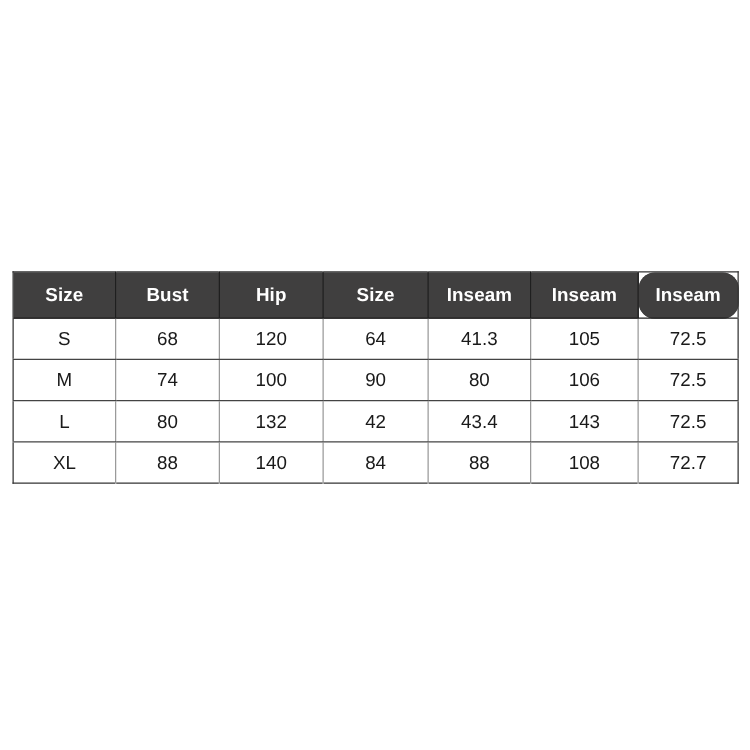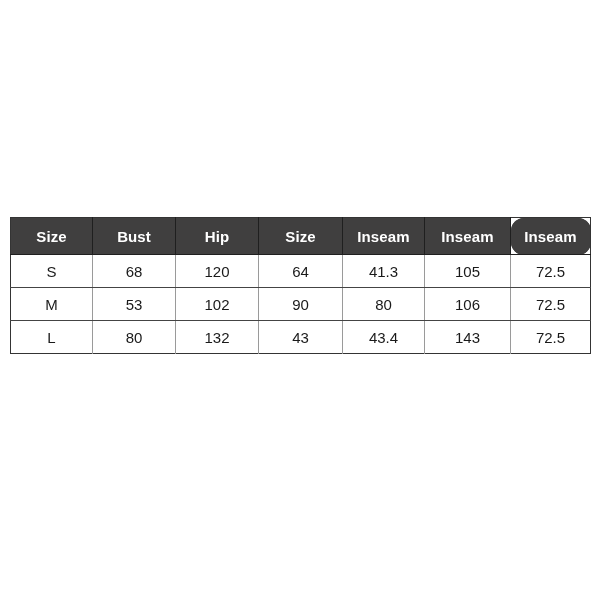--- a/index.html
+++ b/index.html
@@ -124,33 +124,42 @@
           <td>S</td>
           <td>68</td>
           <td>120</td>
           <td>64</td>
           <td>41.3</td>
           <td>105</td>
           <td>72.5</td>
         </tr>
         <tr>
           <td>M</td>
-          <td>53</td>
-          <td>102</td>
+          <td>74</td>
+          <td>100</td>
           <td>90</td>
           <td>80</td>
           <td>106</td>
           <td>72.5</td>
         </tr>
         <tr>
           <td>L</td>
           <td>80</td>
           <td>132</td>
-          <td>43</td>
+          <td>42</td>
           <td>43.4</td>
           <td>143</td>
           <td>72.5</td>
+        </tr>
+        <tr>
+          <td>XL</td>
+          <td>88</td>
+          <td>140</td>
+          <td>84</td>
+          <td>88</td>
+          <td>108</td>
+          <td>72.7</td>
         </tr>
       </tbody>
     </table>
   </div>
 
 </div>
 
 </body></html>

